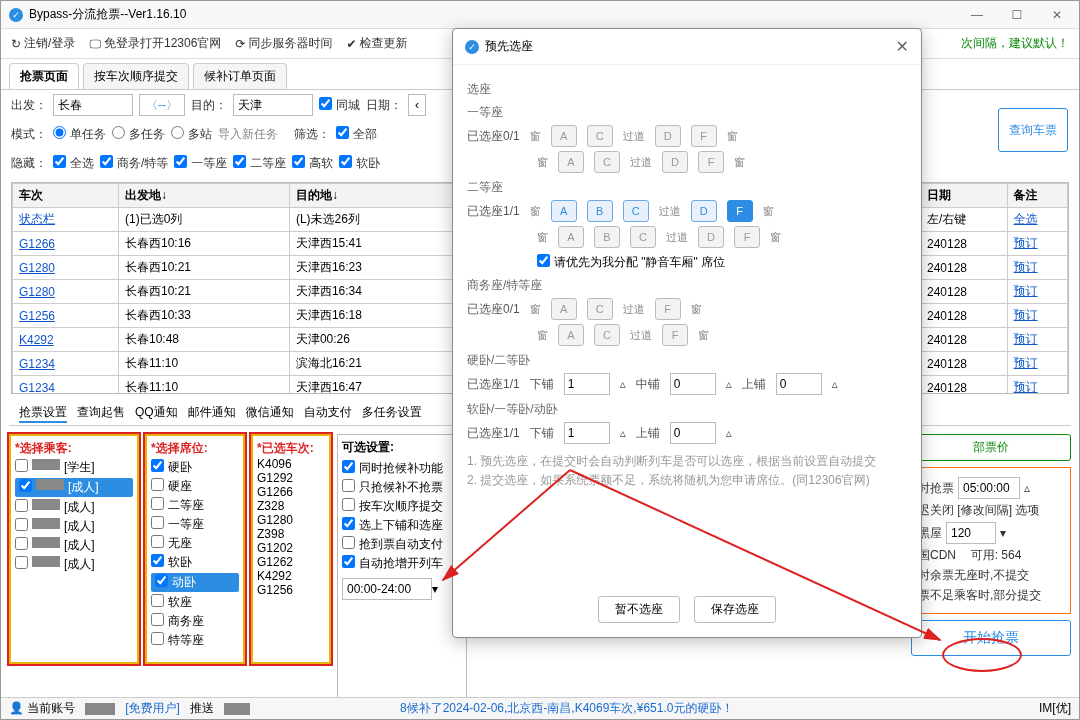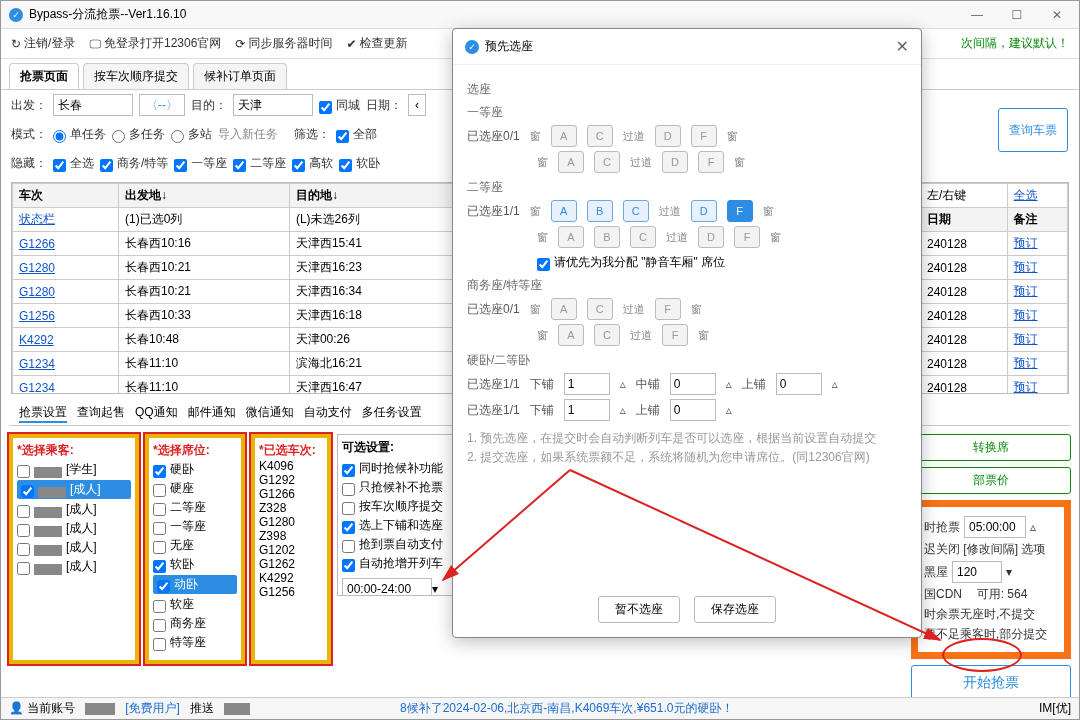--- a/index.html
+++ b/index.html
@@ -21,24 +21,24 @@
 .inp{border:1px solid #bbb;height:22px;padding:0 4px;background:#fff}
 .swap{border:1px solid #bbb;padding:0 6px;height:22px;color:#2c8de2;background:#fff}
 .gridwrap{margin:4px 10px;border:1px solid #bbb;height:212px;overflow:auto}
 table{border-collapse:collapse;width:100%}
 th,td{border:1px solid #ccc;padding:3px 6px;text-align:left;white-space:nowrap;font-size:12px}
 th{background:#f3f3f3}
 .orange{color:#e28a1e}
 .green{color:#2a9a2a}
 .linku{color:#1155cc;text-decoration:underline}
 .bottom{display:flex;gap:6px;padding:4px 8px;flex:1;overflow:hidden}
-.panel{border:1px solid #bbb;padding:4px;height:162px;overflow:auto}
+.panel{border:1px solid #bbb;padding:4px;height:284px;overflow:auto}
 .panel h4{font-size:12px;margin-bottom:4px}
-.redbox{outline:2px solid #d22;border:4px solid #eab308;padding:4px;height:230px;overflow:auto}
-.chk{display:flex;align-items:flex-end;gap:4px;margin:2px 0}
+.redbox{outline:2px solid #d22;border:2px solid #eab308;padding:4px;height:230px;overflow:auto}
+.chk{display:flex;align-items:flex-start;gap:4px;margin:2px 0}
 .seatrow{background:#2c8de2;color:#fff;padding:1px 4px;border-radius:2px}
 .rightcol{width:160px;display:flex;flex-direction:column;gap:6px}
 .btn{border:1px solid #2c8de2;padding:4px 10px;background:#fff;color:#2c8de2;border-radius:3px;cursor:pointer;text-align:center}
 .status{height:22px;border-top:1px solid #ccc;display:flex;align-items:center;gap:10px;padding:0 8px;font-size:11px;background:#f6f6f6}
 .status .blue{color:#1b6bd1}
 
 .modal{position:absolute;left:452px;top:28px;width:470px;height:610px;background:#fff;border:1px solid #888;box-shadow:0 4px 18px rgba(0,0,0,.25);border-radius:4px;z-index:20;display:flex;flex-direction:column}
 .mhead{display:flex;align-items:center;justify-content:space-between;padding:8px 12px;border-bottom:1px solid #eee}
 .mclose{font-size:16px;color:#666;cursor:pointer}
 .mbody{padding:10px 14px;overflow:auto;flex:1}
@@ -51,21 +51,21 @@
 .note{color:#999;line-height:1.6;margin-top:8px}
 .mbtns{display:flex;gap:14px;justify-content:center;padding:10px 0 14px}
 .mbtn{border:1px solid #bbb;padding:4px 16px;background:#fff;border-radius:3px;cursor:pointer}
 .numinp{width:46px;height:22px;border:1px solid #bbb;padding:0 3px}
 .arrow{position:absolute;z-index:30;pointer-events:none}
 .startcircle{position:absolute;z-index:31;border:2px solid #d22;width:80px;height:34px;border-radius:50%}
 .setting-tabs{display:flex;gap:10px;padding:4px 10px 2px;border-bottom:1px solid #ccc;margin:2px 8px 4px}
 .setting-tabs span{cursor:pointer}
 .setting-tabs .act{color:#000;border-bottom:2px solid #2c8de2}
 .timebox{display:flex;align-items:center;margin-top:6px}
-.rightpanel{border:7px solid #f97316;padding:6px;font-size:12px;color:#333}
+.rightpanel{border:1px solid #f97316;padding:6px;font-size:12px;color:#333}
 .rightpanel .row{display:flex;align-items:center;gap:4px;margin:3px 0;white-space:nowrap}
 </style>
 </head>
 <body>
 
 <div class="window">
   <div class="titlebar">
     <div class="left">
       <span class="icon-circle">✓</span>
       <span>Bypass-分流抢票--Ver1.16.10</span>
@@ -240,26 +240,26 @@
               <td><span class="green">1</span></td>
               <td><span class="green">3</span></td>
             </tr>
           </tbody>
         </table>
     </div>
     <div class="gridwrap" style="width:150px;margin-left:0">
       <table id="trainTableR">
           <tbody>
             <tr>
+              <th>日期</th>
+              <th>备注</th>
+            </tr>
+            <tr>
               <td>左/右键</td>
               <td class="linku">全选</td>
-            </tr>
-            <tr>
-              <th>日期</th>
-              <th>备注</th>
             </tr>
             <tr>
               <td>240128</td>
               <td class="linku">预订</td>
             </tr>
             <tr>
               <td>240128</td>
               <td class="linku">预订</td>
             </tr>
             <tr>
@@ -352,21 +352,20 @@
       <div class="timebox">
         <input class="inp" style="width: 90px;" value="00:00-24:00">
         <span>▾</span>
       </div>
     </div>
     <div style="flex:1;font-size:11px;color:#666;padding:4px;overflow:hidden">
       <div>19:54:23.9 [网络时间]: 2024-01-23 19:54:24...</div>
       <div>19:54:23.7 正在从[1]号服务器获取时间...</div>
     </div>
     <div class="rightcol">
-      <div class="btn" style="color:#0a8a0a;border-color:#0a8a0a">转换席</div>
       <div class="btn" style="color:#0a8a0a;border-color:#0a8a0a">部票价</div>
       <div class="rightpanel">
         <div class="row">
             <span>时抢票</span>
             <input class="inp" style="width: 62px;" value="05:00:00">
             <span>▵</span>
           </div>
         <div class="row">迟关闭 [修改间隔] 选项</div>
         <div class="row">
             <span>黑屋</span>
@@ -484,20 +483,21 @@
         <input class="numinp" value="1" style="">
         <span>▵</span>
       <span>中铺</span>
         <input class="numinp" value="0" style="">
         <span>▵</span>
       <span>上铺</span>
         <input class="numinp" value="0" style="">
         <span>▵</span>
     </div>
 
+    <div class="sechead">软卧/一等卧/动卧</div>
     <div class="seatline">
         <span>已选座1/1</span>
       <span>下铺</span>
         <input class="numinp" value="1" style="">
         <span>▵</span>
       <span>上铺</span>
         <input class="numinp" value="0" style="">
         <span>▵</span>
     </div>
 

